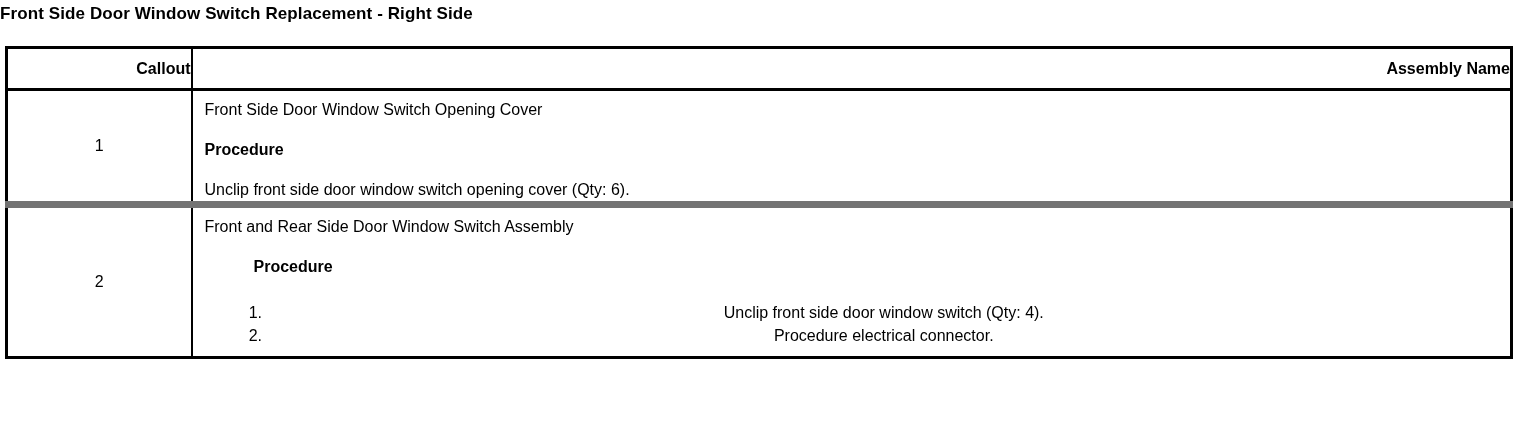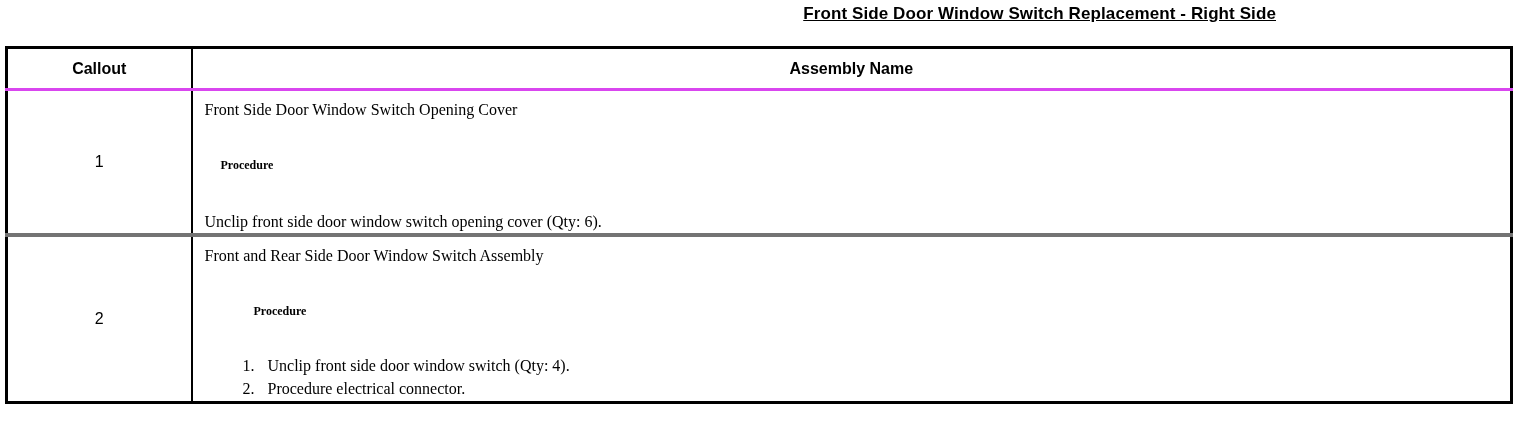--- a/index.html
+++ b/index.html
@@ -18,96 +18,95 @@
     position: relative;
     width: 1520px;
     height: 432px;
     overflow: hidden;
   }
   .doc-title {
     position: absolute;
     left: 0;
     top: 3px;
     width: 1276px;
-    text-align: right;
+    text-align: left;
     font-size: 17px;
     font-weight: bold;
     letter-spacing: 0.1px;
     line-height: 22px;
-    text-decoration: underline;
   }
   .proc-table {
     position: absolute;
     left: 5px;
     top: 46px;
     width: 1505px;
     border-collapse: collapse;
     table-layout: fixed;
     border: 3px solid #000;
   }
   .proc-table col.c-callout { width: 185px; }
   .proc-table col.c-component { width: 1320px; }
 
   .proc-table thead th {
-    border-bottom: 3px solid #d946ef;
+    border-bottom: 3px solid #000000;
     padding: 0;
     height: 39px;
     font-size: 16px;
     font-weight: bold;
-    text-align: center;
+    text-align: right;
     vertical-align: middle;
   }
   .proc-table thead th.th-callout {
     border-right: 2px solid #000;
   }
   .proc-table tbody td {
     padding: 0;
     vertical-align: top;
     font-size: 16px;
-    border-top: 4px solid #737373;
+    border-top: 7px solid #737373;
   }
   .proc-table tbody tr:first-child td {
     border-top: 0;
   }
   .proc-table tbody td.callout-cell {
     border-right: 2px solid #000;
     text-align: center;
     vertical-align: middle;
     font-size: 16px;
   }
   .proc-table tbody td.component-cell {
     padding: 8px 10px 1px 12px;
-    font-family: Liberation Serif, serif;
   }
 
   .comp-line {
     font-size: 16px;
     line-height: 21px;
     margin: 0 0 0 0;
     padding: 0;
   }
   .spacer-sm { height: 19px; }
   .spacer-xs { height: 16px; }
 
   .proc-heading {
-    font-size: 12px;
+    font-size: 16px;
     font-weight: bold;
     line-height: 21px;
-    margin: 16px;
+    margin: 0;
     padding: 0;
   }
   .proc-heading.indented {
     margin-left: 49px;
   }
 
   .step-list {
-    margin: 0;
+    margin: 8px;
     padding: 0 0 0 54px;
     list-style-position: outside;
     list-style-type: decimal;
+    text-align: center;
   }
   .step-list li {
     font-size: 16px;
     line-height: 23px;
     padding-left: 9px;
     margin: 0;
   }
 </style>
 </head>
 <body>

